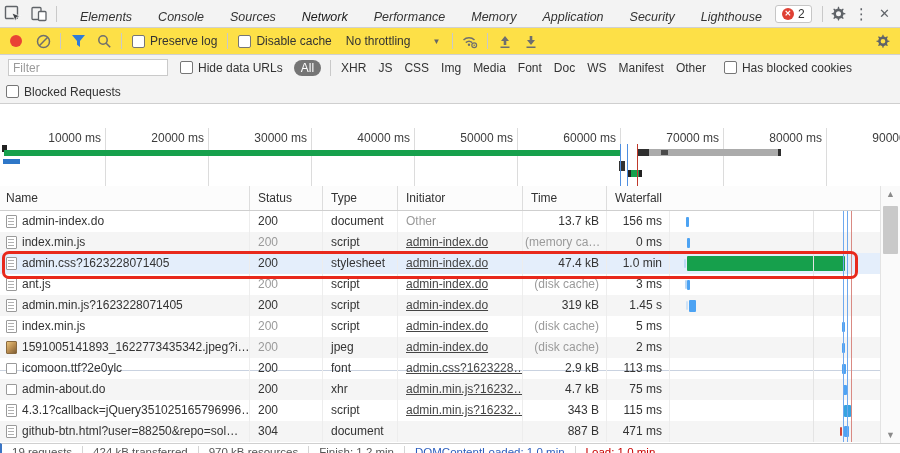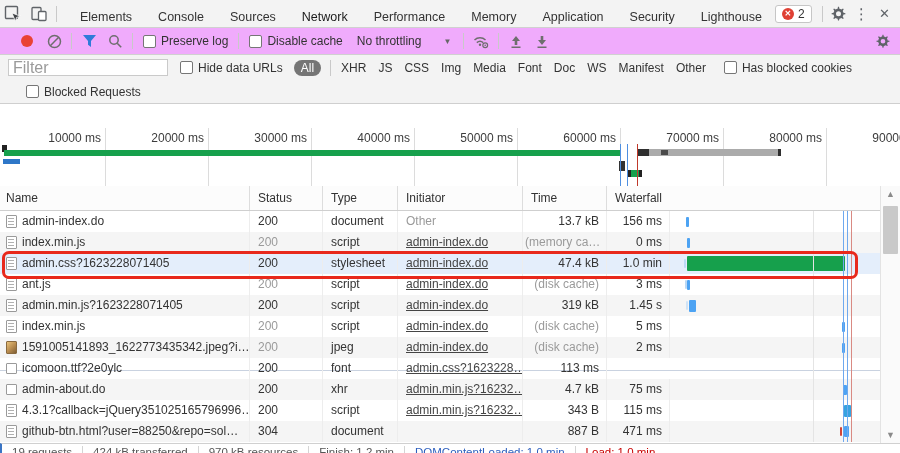--- a/index.html
+++ b/index.html
@@ -6,50 +6,50 @@
   html,body { width:900px; height:453px; overflow:hidden; background:#fff;
     font-family:"Liberation Sans", sans-serif; font-size:12px; color:#333; }
   .devtools { position:relative; width:900px; height:453px; background:#fff; }
 
   
   .tabbar { position:absolute; left:0; top:0; width:900px; height:28px; background:#f3f3f3;
     border-bottom:1px solid #d0d0d0; display:flex; align-items:center; }
   .iconbtn { background:none; border:none; width:26px; height:26px; display:flex;
     align-items:center; justify-content:center; cursor:pointer; flex:0 0 auto; }
   .vdiv { width:1px; height:16px; background:#c9c9c9; margin:0 4px; flex:0 0 auto; }
-  .tabs { display:flex; height:20px; margin-left:6px; }
+  .tabs { display:flex; height:20px; margin-left:6px;font-style:italic; }
   .tab { padding:0 13px; line-height:26px; height:28px; color:#333; cursor:pointer; font-size:12.5px; }
   .tab.active { border-bottom:2px solid #1a73e8; color:#1a1a1a; }
   .spacer { flex:1; }
   .badge { display:flex; align-items:center; gap:4px; border:1px solid #c6c6c6; border-radius:3px;
     background:#fff; height:18px; padding:0 6px; margin-right:6px; cursor:pointer; }
   .errdot { width:12px; height:12px; border-radius:50%; background:#df4034; color:#fff;
     font-size:8px; line-height:12px; text-align:center; font-weight:bold; display:inline-block; }
   .glyphbtn { background:none; border:none; color:#5f6368; font-size:15px; width:24px; height:24px;
     cursor:pointer; display:flex; align-items:center; justify-content:center; }
 
   
-  .toolbar2 { position:absolute; left:0; top:28px; width:900px; height:27px; background:#f0abfc;
-    border-bottom:1px solid #d0d0d0; display:flex; align-items:center;padding-left:11px; }
+  .toolbar2 { position:absolute; left:0; top:28px; width:900px; height:27px; background:#fde047;
+    border-bottom:1px solid #d0d0d0; display:flex; align-items:center; }
   .recdot { width:12px; height:12px; border-radius:50%; background:#e94235; margin:0 8px 0 10px; }
   .cbwrap { display:flex; align-items:center; gap:5px; margin:0 6px; cursor:pointer; }
   .cb { width:13px; height:13px; border:1px solid #767676; border-radius:2px; background:#fff; display:inline-block; }
   .throttle { display:flex; align-items:center; gap:22px; margin:0 8px; cursor:pointer; }
   .caret { font-size:8px; color:#666; }
 
   
   .filterbar { position:absolute; left:0; top:55px; width:900px; height:25px; background:#f3f3f3;
     display:flex; align-items:center; }
   .filterinput { width:160px; height:17px; margin-left:8px; border:1px solid #cacaca; background:#fff;
-    font-family:"Liberation Sans",sans-serif; font-size:16px; padding:0 4px; color:#333; }
+    font-family:"Liberation Sans",sans-serif; font-size:12px; padding:0 4px; color:#333; }
   .filterinput::placeholder { color:#9a9a9a; }
   .pill { background:#757575; color:#fff; border-radius:9px; padding:1px 7px; margin:0 5px; cursor:pointer; }
   .ftype { padding:0 6px; cursor:pointer; color:#333; }
   .blockedbar { position:absolute; left:0; top:80px; width:900px; height:24px; background:#f3f3f3;
-    border-bottom:1px solid #cfcfcf; display:flex; align-items:center;padding-left:20px; }
+    border-bottom:1px solid #cfcfcf; display:flex; align-items:center; }
 
   
   .overview { position:absolute; left:0; top:104px; width:900px; height:82px; background:#fff; overflow:hidden;margin-top:24px; }
   .gridline { position:absolute; top:0; width:1px; height:76px; background:#dcdcdc; }
   .ticklabel { position:absolute; top:3px; width:76px; text-align:right; color:#3c3c3c; font-size:12px; }
   .ovbar { position:absolute; }
   .ovline { position:absolute; top:16px; width:1px; height:60px; }
   .ovstrip { position:absolute; left:0; top:76px; width:900px; height:6px; background:#eaf0f9;
     border-top:2px solid #3a74c4; border-bottom:2px solid #3a74c4; }
   .stripmark { position:absolute; top:0; width:1px; height:2px; background:#9fb4d6; }
@@ -394,20 +394,21 @@
           </div>
         </div>
         <div class="row">
           <div class="cell name">
             <div class="fileicon box"></div>
             <span>icomoon.ttf?2e0ylc</span>
           </div>
           <div class="cell">200</div>
           <div class="cell">font</div>
           <div class="cell"><span class="ilink">admin.css?1623228…</span></div>
+          <div class="cell right">2.9 kB</div>
           <div class="cell right">113 ms</div>
           <div class="cell waterfall">
             <div class="wfbar" style="left: 172px; top: 5.5px; width: 4px; height: 10px; background: rgb(77, 163, 243);"></div>
           </div>
         </div>
         <div class="row gray">
           <div class="cell name">
             <div class="fileicon box"></div>
             <span>admin-about.do</span>
           </div>

